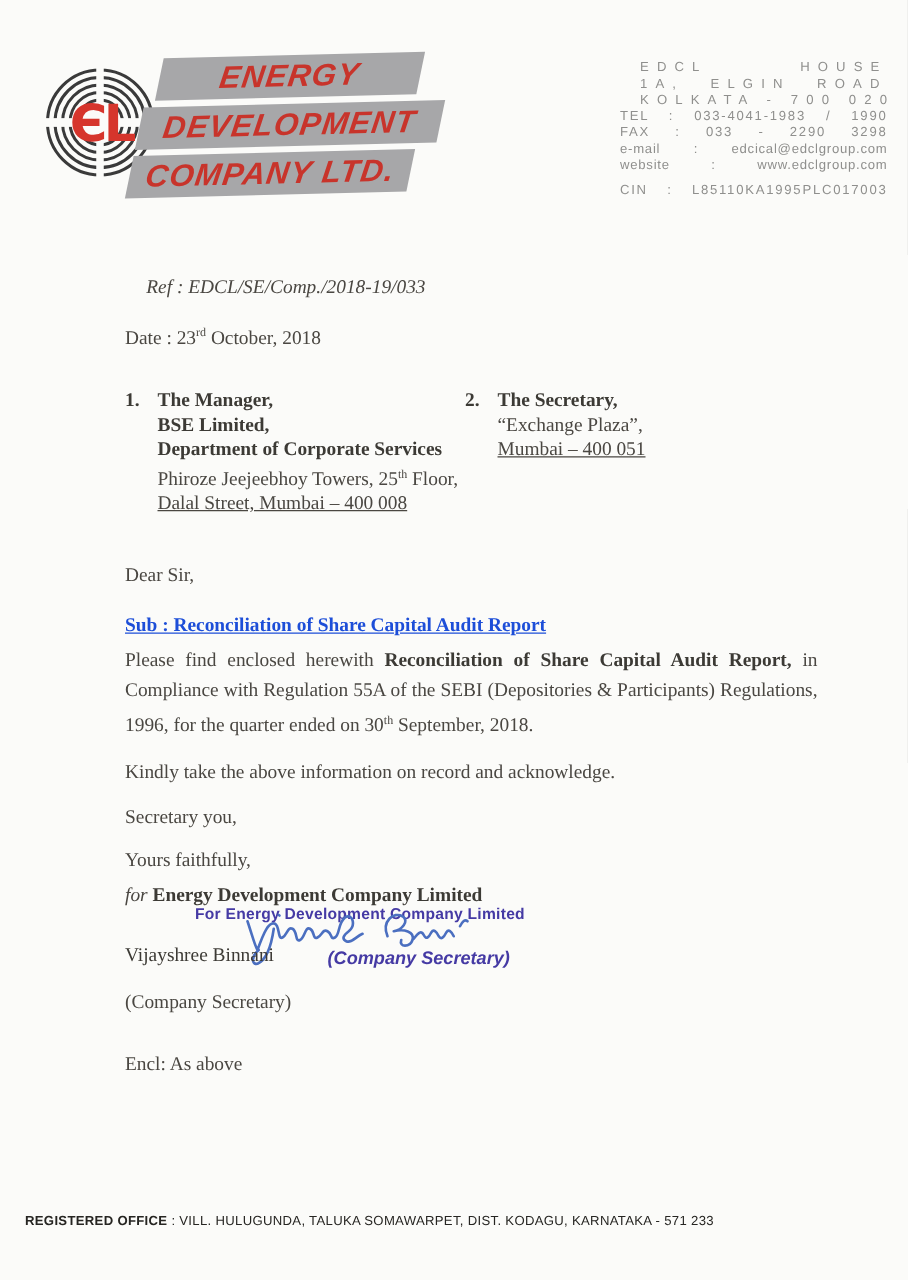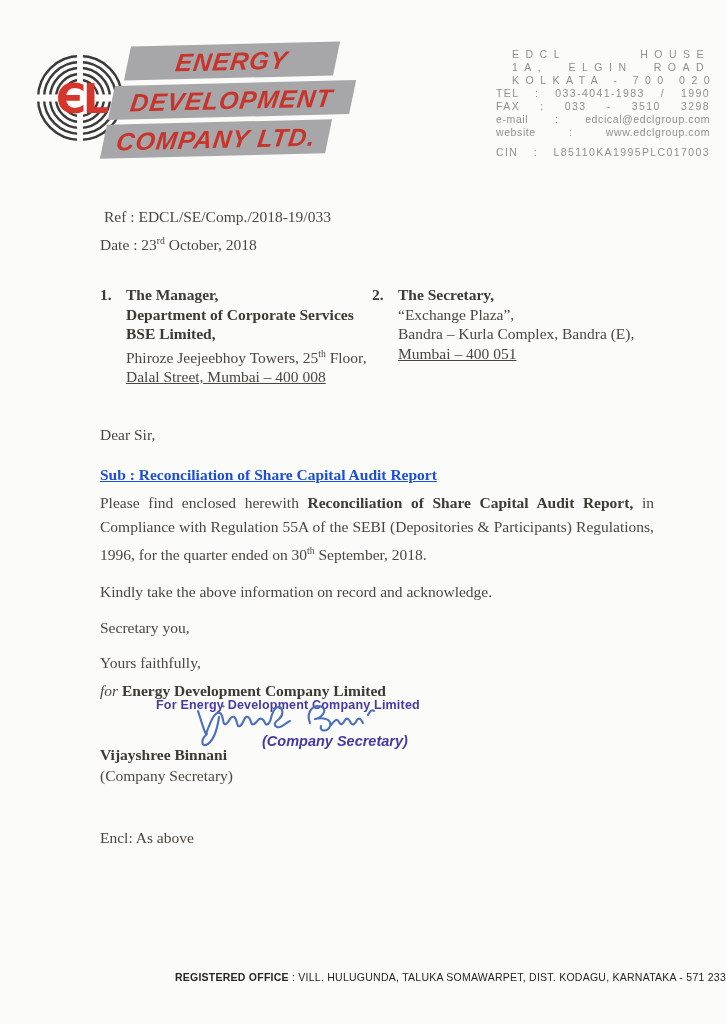--- a/index.html
+++ b/index.html
@@ -39,21 +39,21 @@
   .contact .jline{text-align:justify;text-align-last:justify;white-space:nowrap;}
   .sp-wide{letter-spacing:6.5px;padding-left:16px;}
   .sp-mid{letter-spacing:1.4px;}
   .sp-small{letter-spacing:0.6px;}
   .contact .cin{margin-top:7px;letter-spacing:1.4px;text-align:justify;text-align-last:justify;}
   
   .content{
     position:absolute;left:100px;top:203px;width:554px;
     font-size:15.5px;line-height:20px;
   }
-  .ref{margin:4px;}
+  .ref{margin:17px;font-style:italic;}
   .date{}
   sup{font-size:0.62em;}
   .recipients{display:flex;margin-top:30px;line-height:19.5px;}
   .recip{display:flex;}
   .recip.c1{width:272px;flex:0 0 272px;}
   .recip.c2{flex:1;}
   .rnum{width:26px;flex:0 0 26px;font-weight:bold;color:#3c3a35;}
   .rb{font-weight:bold;color:#3c3a35;}
   .ru{text-decoration:underline;}
   .salutation{margin-top:38px;}
@@ -74,27 +74,27 @@
     font-weight:bold;font-size:12.5px;letter-spacing:0.2px;
     color:#453aa4;white-space:nowrap;
   }
   .sig-svg{position:absolute;left:92px;top:20px;}
   .stamp2{
     position:absolute;left:162px;top:50px;
     font-family:"Liberation Sans", sans-serif;
     font-weight:bold;font-style:italic;font-size:14.5px;
     color:#453aa4;white-space:nowrap;
   }
-  .typedname{position:absolute;left:0;top:64px;font-weight:bold;color:#3c3a35;}
+  .typedname{position:absolute;left:0;top:48px;font-weight:normal;color:#3c3a35;}
   .typedtitle{position:absolute;left:0;top:85px;}
-  .enclosure{margin-top:42px;}
+  .enclosure{margin-top:30px;}
   
   .footer{
     position:absolute;left:0;right:0;top:971px;
-    text-align:right;
+    text-align:left;
     font-family:"Liberation Sans", sans-serif;
     font-size:10.5px;letter-spacing:0.25px;color:#262522;
     white-space:nowrap;
     padding-left:20px;
   }
   .footer .fb{font-weight:bold;}
 </style>
 </head>
 <body>
 
@@ -123,49 +123,48 @@
     <div class="banner b3">
       <span>COMPANY LTD.</span>
     </div>
   </div>
 
   <div class="contact">
     <div class="jline sp-wide">EDCL HOUSE</div>
     <div class="jline sp-wide">1A, ELGIN ROAD</div>
     <div class="jline sp-wide">KOLKATA - 700 020</div>
     <div class="jline sp-mid">TEL : 033-4041-1983 / 1990</div>
-    <div class="jline sp-mid">FAX : 033 - 3510 3298</div>
+    <div class="jline sp-mid">FAX : 033 - 2290 3298</div>
     <div class="jline sp-small">e-mail : edcical@edclgroup.com</div>
     <div class="jline sp-small">website : www.edclgroup.com</div>
     <div class="cin">CIN : L85110KA1995PLC017003</div>
   </div>
 
   <div class="content">
 
     <div class="ref">Ref : EDCL/SE/Comp./2018-19/033</div>
 
     <div class="date"><span>Date : 23</span><sup>rd</sup><span>  October, 2018</span></div>
 
     <div class="recipients">
       <div class="recip c1">
         <div class="rnum">1.</div>
         <div class="rlines">
           <div class="rb">The Manager,</div>
+          <div class="rb">BSE Limited,</div>
           <div class="rb">Department of Corporate Services</div>
-          <div class="rb">BSE Limited,</div>
           <div><span>Phiroze Jeejeebhoy Towers, 25</span><sup>th</sup><span> Floor,</span></div>
           <div class="ru">Dalal Street, Mumbai – 400 008</div>
         </div>
       </div>
       <div class="recip c2">
         <div class="rnum">2.</div>
         <div class="rlines">
           <div class="rb">The Secretary,</div>
           <div>“Exchange Plaza”,</div>
-          <div>Bandra – Kurla Complex, Bandra (E),</div>
           <div class="ru">Mumbai – 400 051</div>
         </div>
       </div>
     </div>
 
     <div class="salutation">Dear Sir,</div>
 
     <div class="subject">Sub : Reconciliation of Share Capital Audit Report</div>
 
     <div class="para1"><span>Please find enclosed herewith </span><b>Reconciliation of Share Capital Audit Report,</b><span> in Compliance with Regulation 55A of the SEBI (Depositories &amp; Participants) Regulations, 1996, for the quarter ended on 30</span><sup>th</sup><span> September, 2018.</span></div>

